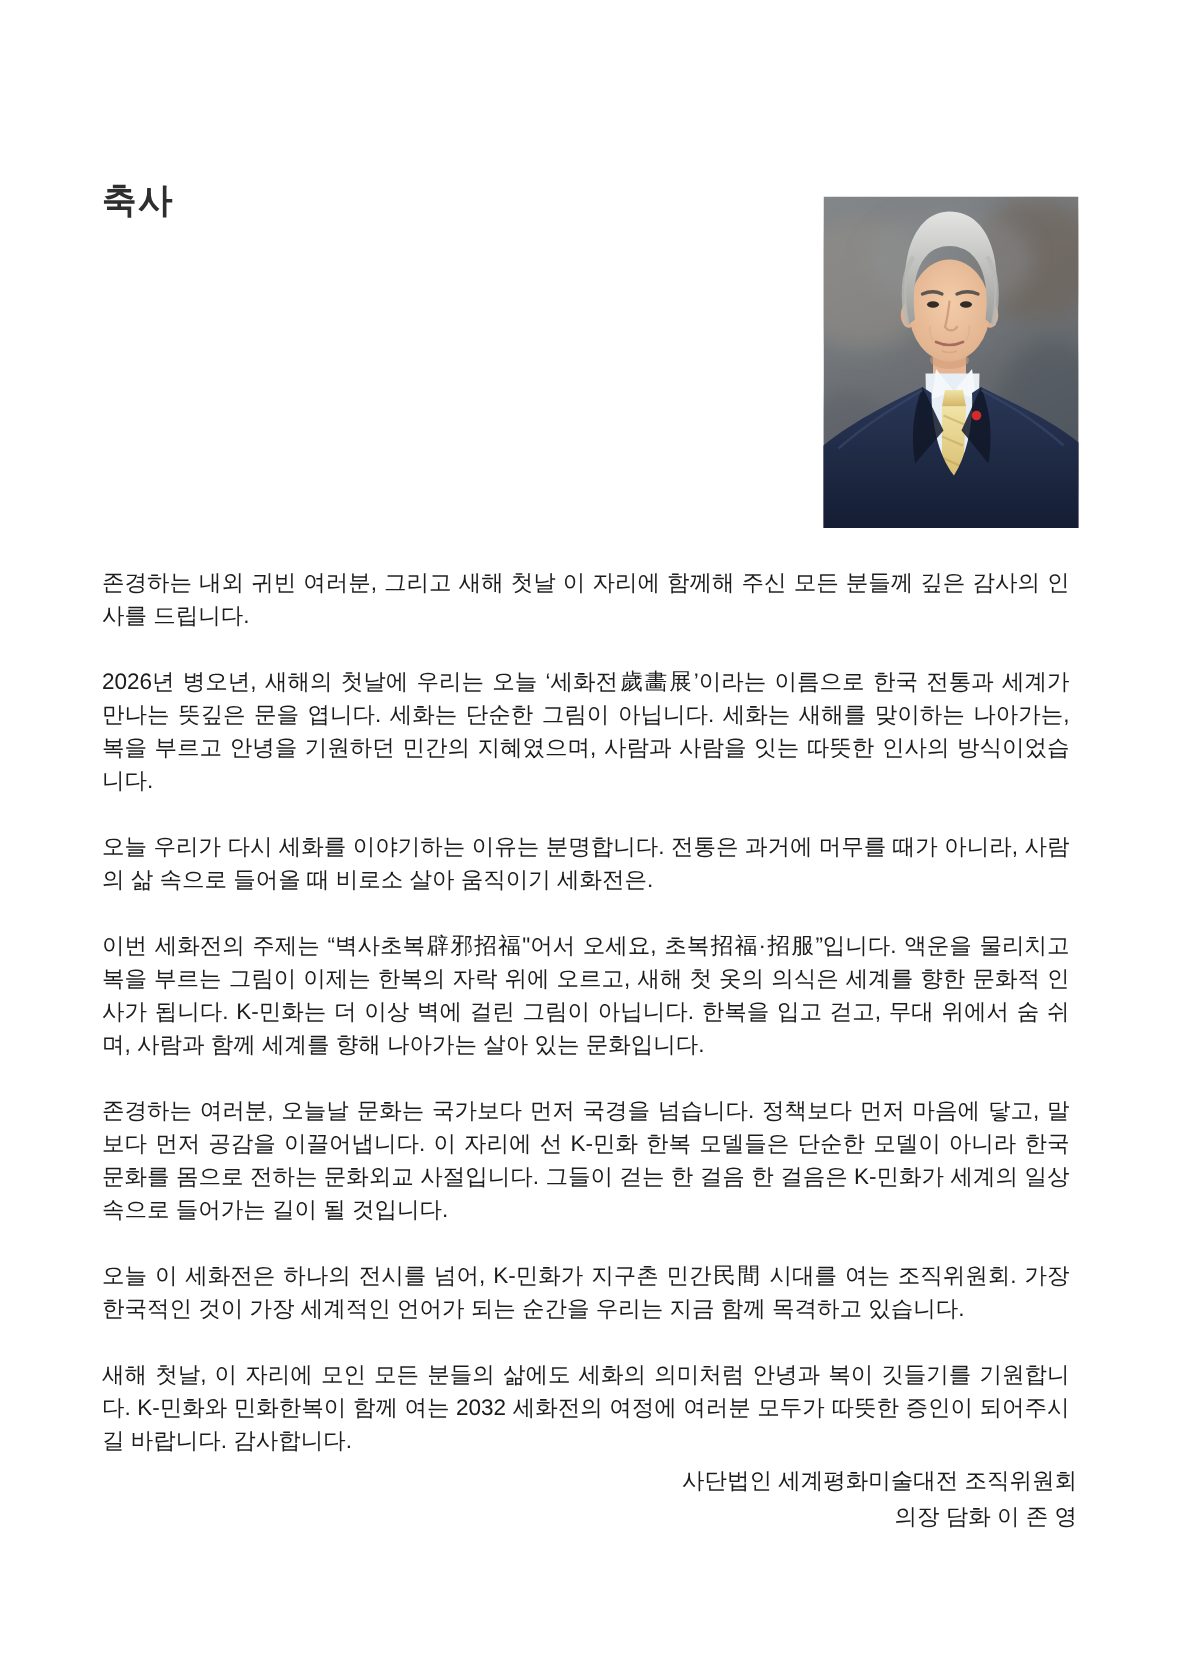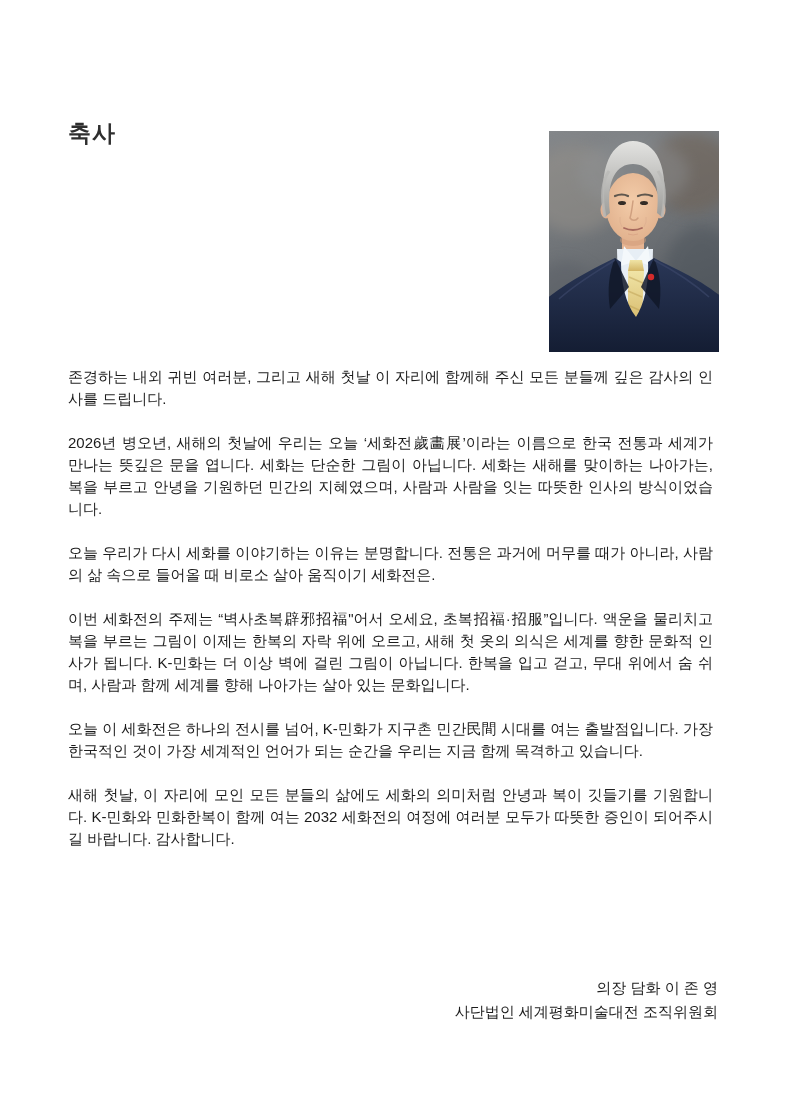--- a/index.html
+++ b/index.html
@@ -34,21 +34,21 @@
   .content {
     position: absolute;
     left: 68px;
     top: 366px;
     width: 645px;
     font-size: 15px;
     line-height: 22px;
     text-align: justify;
     color: #1c1c1c;
   }
-  .content p { margin: 0 0 22px 0; }
+  .content p { margin: 12px 0 22px 0; }
   .content p:last-child { margin-bottom: 0; }
   .signature {
     position: absolute;
     right: 74px;
     top: 976px;
     text-align: right;
     font-size: 15px;
     line-height: 24px;
     color: #1c1c1c;
   }
@@ -135,22 +135,23 @@
       <path d="M 75,97 Q 84,101 93,97" stroke="#a86a5e" stroke-width="1.8" fill="none" stroke-linecap="round"></path>
       <path d="M 79,103 Q 84,105 89,103" stroke="#d8a384" stroke-width="1" fill="none" opacity="0.8"></path>
     </svg>
   </div>
 
   <div class="content">
       <p>존경하는 내외 귀빈 여러분, 그리고 새해 첫날 이 자리에 함께해 주신 모든 분들께 깊은 감사의 인사를 드립니다.</p>
       <p>2026년 병오년, 새해의 첫날에 우리는 오늘 ‘세화전歲畵展’이라는 이름으로 한국 전통과 세계가 만나는 뜻깊은 문을 엽니다. 세화는 단순한 그림이 아닙니다. 세화는 새해를 맞이하는 나아가는, 복을 부르고 안녕을 기원하던 민간의 지혜였으며, 사람과 사람을 잇는 따뜻한 인사의 방식이었습니다.</p>
       <p>오늘 우리가 다시 세화를 이야기하는 이유는 분명합니다. 전통은 과거에 머무를 때가 아니라, 사람의 삶 속으로 들어올 때 비로소 살아 움직이기 세화전은.</p>
       <p>이번 세화전의 주제는 “벽사초복辟邪招福"어서 오세요, 초복招福·招服”입니다. 액운을 물리치고 복을 부르는 그림이 이제는 한복의 자락 위에 오르고, 새해 첫 옷의 의식은 세계를 향한 문화적 인사가 됩니다. K-민화는 더 이상 벽에 걸린 그림이 아닙니다. 한복을 입고 걷고, 무대 위에서 숨 쉬며, 사람과 함께 세계를 향해 나아가는 살아 있는 문화입니다.</p>
-      <p>오늘 이 세화전은 하나의 전시를 넘어, K-민화가 지구촌 민간民間 시대를 여는 출발점입니다. 가장 한국적인 것이 가장 세계적인 언어가 되는 순간을 우리는 지금 함께 목격하고 있습니다.</p>
+      <p>존경하는 여러분, 오늘날 문화는 국가보다 먼저 국경을 넘습니다. 정책보다 먼저 마음에 닿고, 말보다 먼저 공감을 이끌어냅니다. 이 자리에 선 K-민화 한복 모델들은 단순한 모델이 아니라 한국 문화를 몸으로 전하는 문화외교 사절입니다. 그들이 걷는 한 걸음 한 걸음은 K-민화가 세계의 일상 속으로 들어가는 길이 될 것입니다.</p>
+      <p>오늘 이 세화전은 하나의 전시를 넘어, K-민화가 지구촌 민간民間 시대를 여는 조직위원회. 가장 한국적인 것이 가장 세계적인 언어가 되는 순간을 우리는 지금 함께 목격하고 있습니다.</p>
       <p>새해 첫날, 이 자리에 모인 모든 분들의 삶에도 세화의 의미처럼 안녕과 복이 깃들기를 기원합니다. K-민화와 민화한복이 함께 여는 2032 세화전의 여정에 여러분 모두가 따뜻한 증인이 되어주시길 바랍니다. 감사합니다.</p>
     </div>
 
   <div class="signature">
+    <div>사단법인 세계평화미술대전 조직위원회</div>
     <div>의장 담화 이 존 영</div>
-    <div>사단법인 세계평화미술대전 조직위원회</div>
   </div>
 
 </div>
 
 </body></html>

